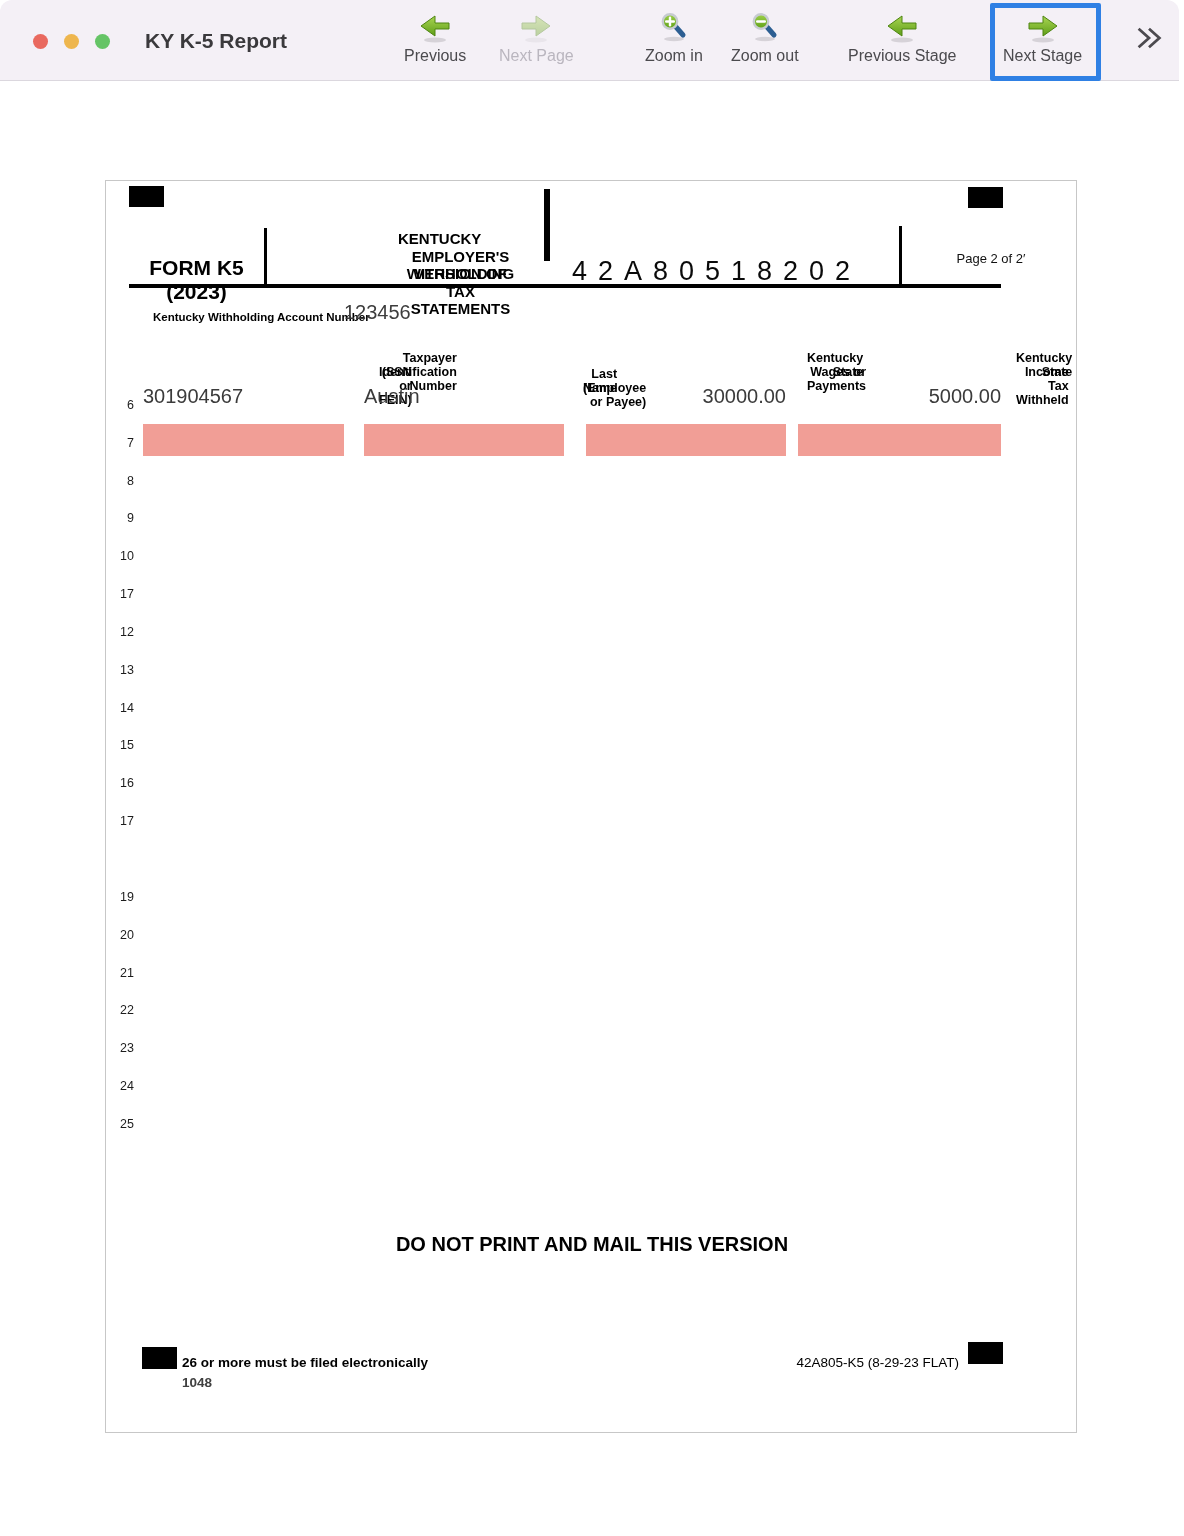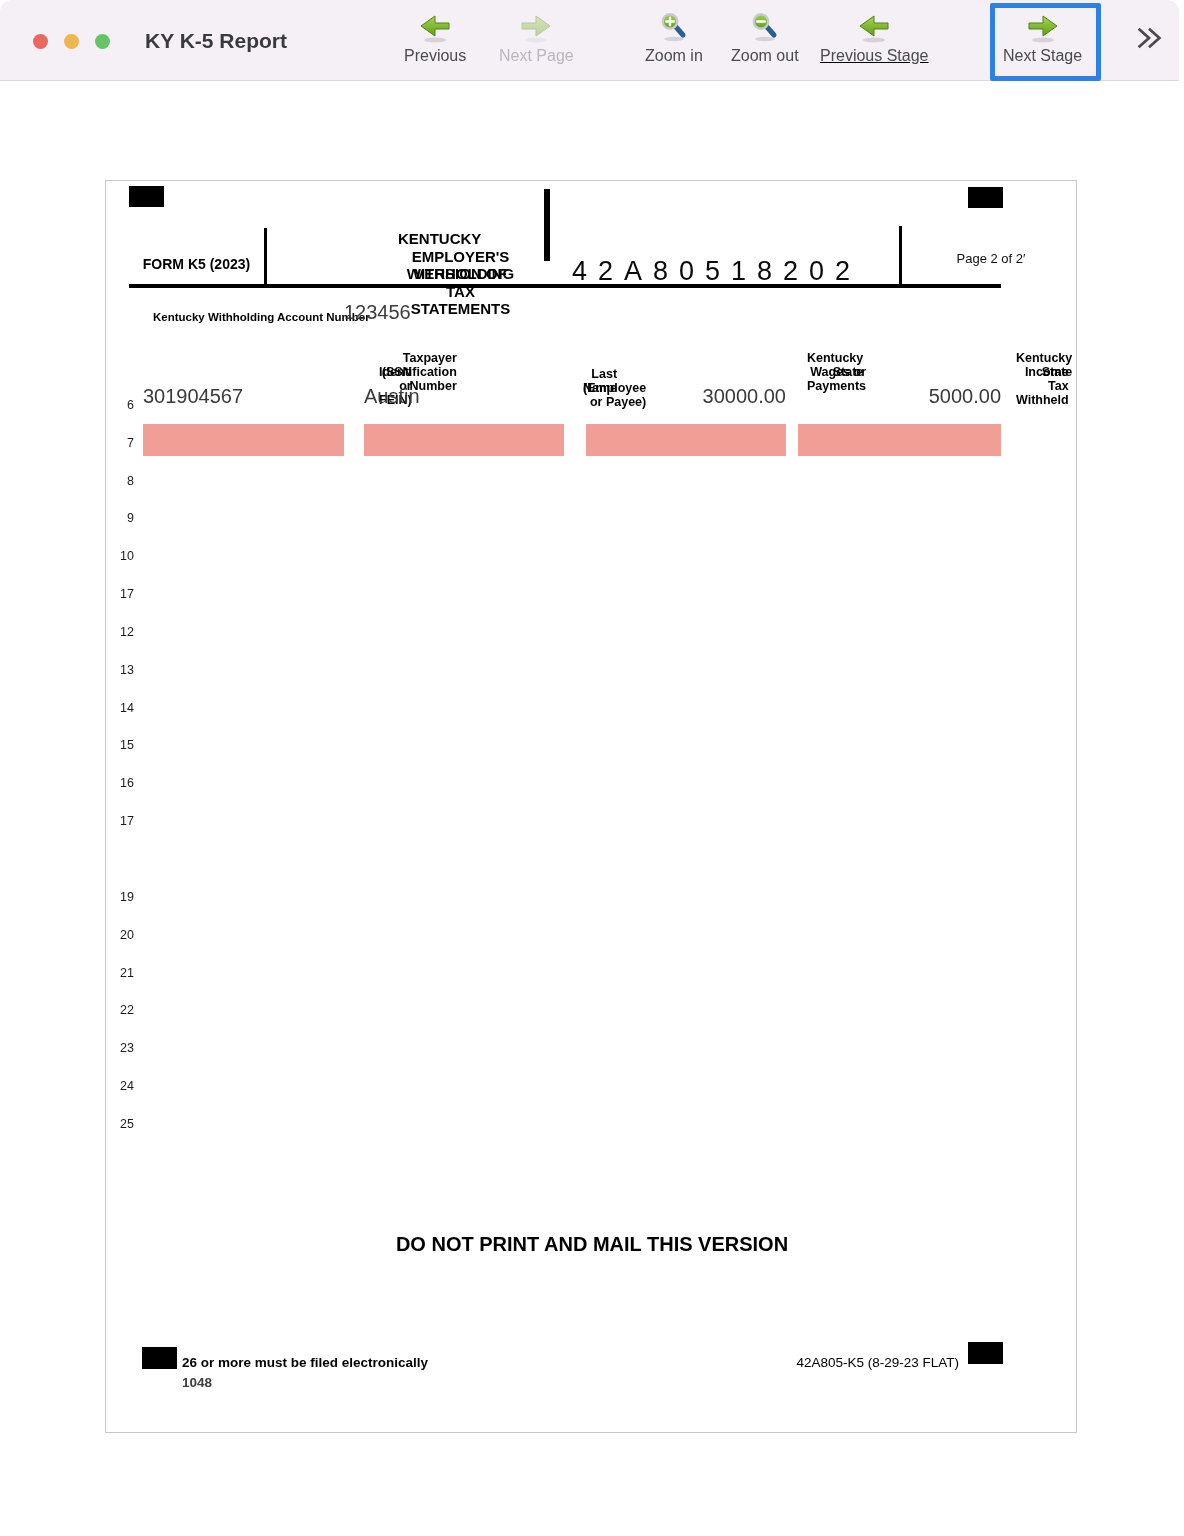--- a/index.html
+++ b/index.html
@@ -36,21 +36,21 @@
           background:#fff; border:1px solid #c7c7c7; }
   .page * { position:absolute; }
 
   .regmark { background:#000; width:35px; height:21px; }
   .regmark.tl { left:23px;  top:5px;   }
   .regmark.tr { left:862px; top:6px;   }
   .regmark.bl { left:36px;  top:1166px; height:22px; }
   .regmark.br { left:862px; top:1161px; height:22px; }
 
   .form-code { left:23px; top:75px; width:135px; text-align:center;
-               font-size:14px; font-weight:bold; color:#000; }
+               font-size:21px; font-weight:bold; color:#000; }
   .vrule1 { left:158px; top:47px;  width:3px; height:60px; background:#000; }
   .vrule2 { left:793px; top:45px;  width:3px; height:62px; background:#000; }
   .form-title { left:167px; top:49px; width:250px; text-align:center;
                 font-size:15px; font-weight:bold; line-height:17.5px; color:#000; }
   .thick-rule { left:23px; top:103px; width:872px; height:4px; background:#000; }
 
   .barcode { left:438px; top:8px; width:345px; height:94px; }
   .barcode .bars { position:absolute; left:0; top:0; width:345px; height:72px;
                    display:flex; align-items:stretch; }
   .barcode .bars span { display:block; height:100%; }
@@ -150,21 +150,21 @@
         <svg viewBox="0 0 34 32" width="34" height="32">
           <ellipse cx="17" cy="27" rx="10" ry="2.2" fill="#000" opacity="0.12"></ellipse>
           <line x1="19" y1="15" x2="26" y2="23" stroke="#2c5e92" stroke-width="5" stroke-linecap="round"></line>
           <circle cx="13" cy="9.5" r="7.2" fill="url(#ggrad)" stroke="#c6cbd0" stroke-width="2.4"></circle>
           <line x1="9.2" y1="9.5" x2="16.8" y2="9.5" stroke="#fff" stroke-width="2.4" stroke-linecap="round"></line>
         </svg>
       </span>
       <span class="lbl">Zoom out</span>
     </button>
 
-    <button class="tb-btn" style="left:820px;text-decoration:underline;">
+    <button class="tb-btn" style="left:848px;">
       <span class="ic">
         <svg viewBox="0 0 34 32" width="34" height="32">
           <ellipse cx="17" cy="28" rx="11" ry="2.4" fill="#000" opacity="0.12"></ellipse>
           <path d="M31 11 L17 11 L17 4 L3 14 L17 24 L17 17 L31 17 Z" fill="url(#agrad)" stroke="#4e8512" stroke-width="1"></path>
         </svg>
       </span>
       <span class="lbl">Previous Stage</span>
     </button>
 
     <div class="hl-box"></div>

